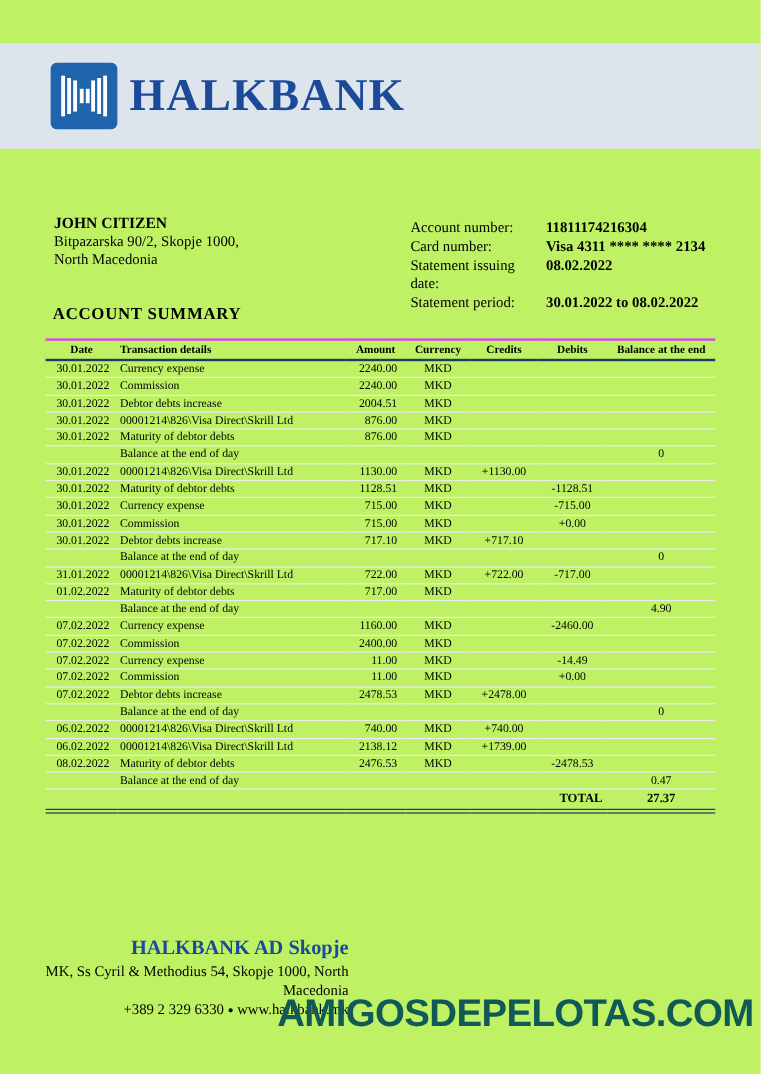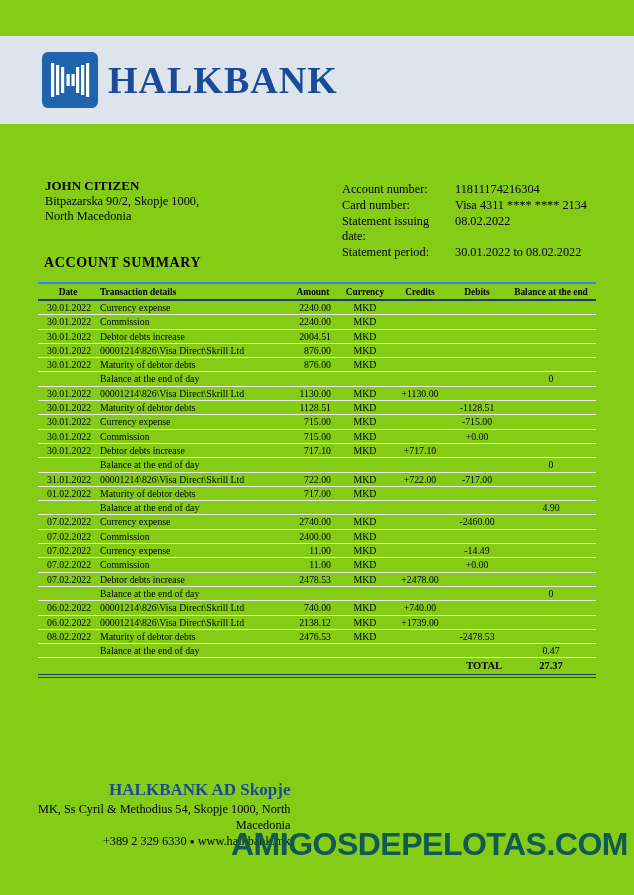--- a/index.html
+++ b/index.html
@@ -1,47 +1,47 @@
 <!DOCTYPE html>
 <html><head>
 <meta charset="utf-8">
 <style>
   * { margin:0; padding:0; box-sizing:border-box; }
   html,body { background:#fff; }
   body { width:634px; height:895px; font-family:"Liberation Serif", serif; color:#000; }
-  .page { position:relative; width:634px; height:895px; background:#84cc16; overflow:hidden; }
+  .page { position:relative; width:634px; height:895px; background:#bef264; overflow:hidden; }
 
   
   .brand-strip { position:absolute; top:36px; left:0; width:634px; height:88px;
                  background:#dde4ec; display:flex; align-items:center; padding-left:42px; }
   .logo-box { width:56px; height:56px; flex:0 0 auto; }
   .brand-name { font-size:38px; font-weight:bold; color:#1b4a9b; letter-spacing:1px;
                 margin-left:10px; font-family:"Liberation Serif", serif; }
 
   
   .customer { position:absolute; left:45px; top:178px; font-size:12.3px; line-height:15.5px; }
   .customer-name { font-weight:bold; font-size:13px; }
 
   
   .account-info { position:absolute; left:342px; top:182px; font-size:12.3px; }
   .info-row { display:flex; line-height:15.8px; }
   .info-label { width:113px; }
-  .info-value { white-space:nowrap; }
+  .info-value { white-space:nowrap;font-weight:bold; }
 
   
   .section-title { position:absolute; left:44px; top:255px; font-size:14px; font-weight:bold; letter-spacing:0.6px; }
 
   
   .table-wrap { position:absolute; left:38px; top:282px; width:558px; }
   table { border-collapse:collapse; table-layout:fixed; width:558px;
           font-size:9.8px; font-family:"Liberation Serif", serif;
           border-bottom:4px double #1f3864; }
   col.w0{width:60px} col.w1{width:190px} col.w2{width:50px} col.w3{width:54px}
   col.w4{width:56px} col.w5{width:58px} col.w6{width:90px}
-  thead th { border-top:2px solid #3b82f6; border-bottom:2px solid #1f3864;
+  thead th { border-top:2px solid #d946ef; border-bottom:2px solid #1f3864;
              font-size:9.4px; font-weight:bold; height:17px; text-align:center; }
   thead th.c1 { text-align:left; padding-left:2px; }
   tbody td { height:13.3px; line-height:13.3px; border-bottom:1px solid #ececec; white-space:nowrap; overflow:hidden; }
   td.c0 { padding-left:9px; text-align:left; }
   td.c1 { text-align:left; padding-left:2px; }
   td.c2 { text-align:right; padding-right:7px; }
   td.c3, td.c4, td.c5, td.c6 { text-align:center; }
   tfoot td { height:16px; line-height:16px; font-weight:bold; }
   tfoot td.c5 { text-align:right; padding-right:4px; font-size:10.5px; }
   tfoot td.c6 { text-align:center; font-size:10.5px; }
@@ -262,21 +262,21 @@
             <td class="c1">Balance at the end of day</td>
             <td class="c2"></td>
             <td class="c3"></td>
             <td class="c4"></td>
             <td class="c5"></td>
             <td class="c6">4.90</td>
           </tr>
           <tr class="row">
             <td class="c0">07.02.2022</td>
             <td class="c1">Currency expense</td>
-            <td class="c2">2740.00</td>
+            <td class="c2">1160.00</td>
             <td class="c3">MKD</td>
             <td class="c4"></td>
             <td class="c5">-2460.00</td>
             <td class="c6"></td>
           </tr>
           <tr class="row">
             <td class="c0">07.02.2022</td>
             <td class="c1">Commission</td>
             <td class="c2">2400.00</td>
             <td class="c3">MKD</td>

